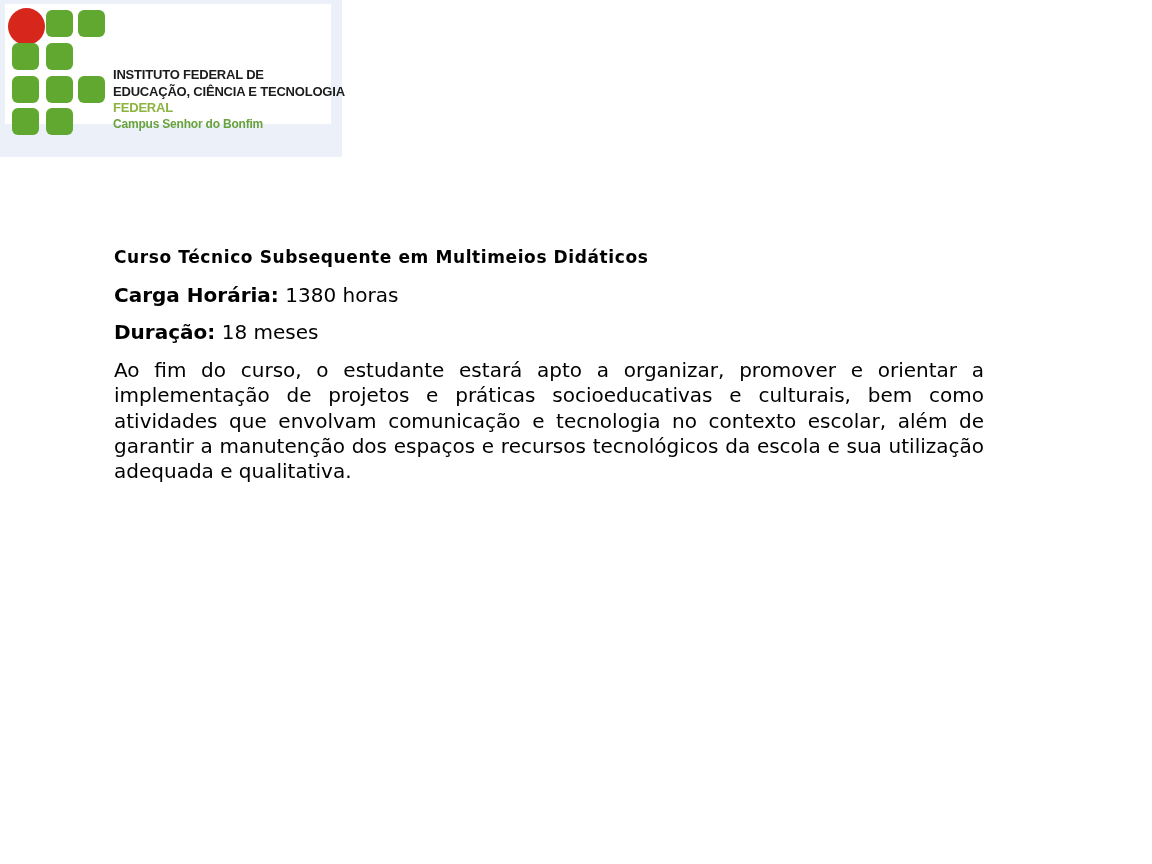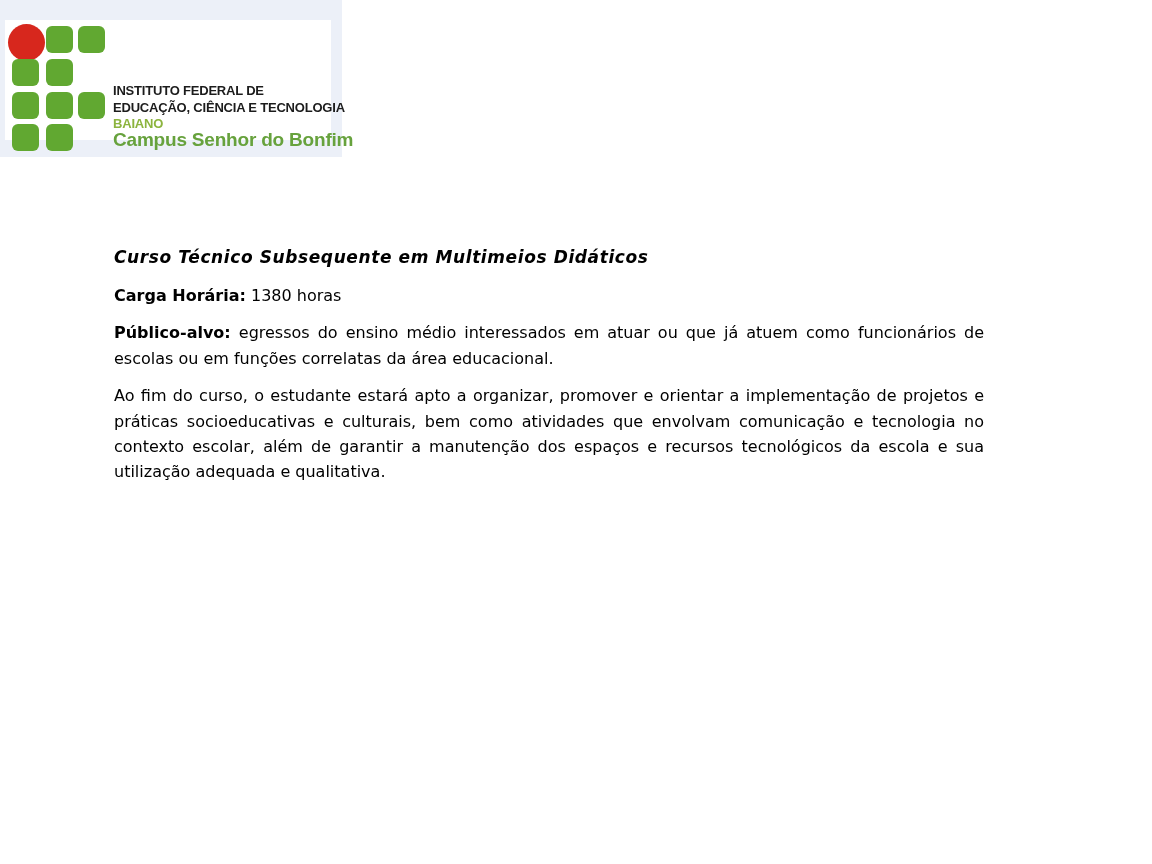--- a/index.html
+++ b/index.html
@@ -25,21 +25,20 @@
     height: 157px;
     background: var(--panel_bg, #ecf0f8);
   }
   .logo-card {
     position: absolute;
     left: 5px;
     top: 4px;
     width: 326px;
     height: 120px;
     background: #ffffff;
-    margin-top: 16px;
   }
   .logo-mark {
     position: absolute;
     left: 0;
     top: 0;
     width: 108px;
     height: 134px;
   }
   .logo-mark .sq {
     position: absolute;
@@ -68,43 +67,42 @@
     font-size: 13px;
     line-height: 17px;
     color: #1c1c1c;
   }
   .baiano-line {
     font-size: 13px;
     line-height: 16px;
     color: var(--baiano_green, #8cb43e);
   }
   .campus-line {
-    font-size: 19px;
+    font-size: 12px;
     line-height: 16px;
     color: var(--campus_green, #67a23d);
   }
 
   
   .doc {
     position: absolute;
     left: 114px;
     top: 244px;
     width: 870px;
   }
   .doc h1 {
     margin: 0 0 13px 0;
     font-size: 17px;
     line-height: 26px;
     font-weight: bold;
     letter-spacing: 0.6px;
-    font-style: italic;
   }
   .doc p {
     margin: 0 0 12px 0;
-    font-size: 16px;
+    font-size: 20px;
     line-height: 25.4px;
     text-align: justify;
   }
   .doc p b {
     font-weight: bold;
   }
 </style>
 </head>
 <body>
 
@@ -118,31 +116,31 @@
       <span class="sq" style="left:41px;top:39px"></span>
       <span class="sq" style="left:7px;top:72px"></span>
       <span class="sq" style="left:41px;top:72px"></span>
       <span class="sq" style="left:73px;top:72px"></span>
       <span class="sq" style="left:7px;top:104px"></span>
       <span class="sq" style="left:41px;top:104px"></span>
     </div>
     <div class="logo-text">
       <div class="inst-line">INSTITUTO FEDERAL DE</div>
       <div class="inst-line">EDUCAÇÃO, CIÊNCIA E TECNOLOGIA</div>
-      <div class="baiano-line">BAIANO</div>
+      <div class="baiano-line">FEDERAL</div>
       <div class="campus-line">Campus Senhor do Bonfim</div>
     </div>
   </div>
 </div>
 
 <main class="doc">
   <h1>Curso Técnico Subsequente em Multimeios Didáticos</h1>
 
   <p><b>Carga Horária:</b> <span>1380 horas</span></p>
 
+  <p><b>Duração:</b> <span>18 meses</span></p>
 
 
-  <p><b>Público-alvo:</b> <span>egressos do ensino médio interessados em atuar ou que já atuem como funcionários de escolas ou em funções correlatas da área educacional.</span></p>
 
 
   <p>Ao fim do curso, o estudante estará apto a organizar, promover e orientar a implementação de projetos e práticas socioeducativas e culturais, bem como atividades que envolvam comunicação e tecnologia no contexto escolar, além de garantir a manutenção dos espaços e recursos tecnológicos da escola e sua utilização adequada e qualitativa.</p>
 
 </main>
 
 </body></html>

